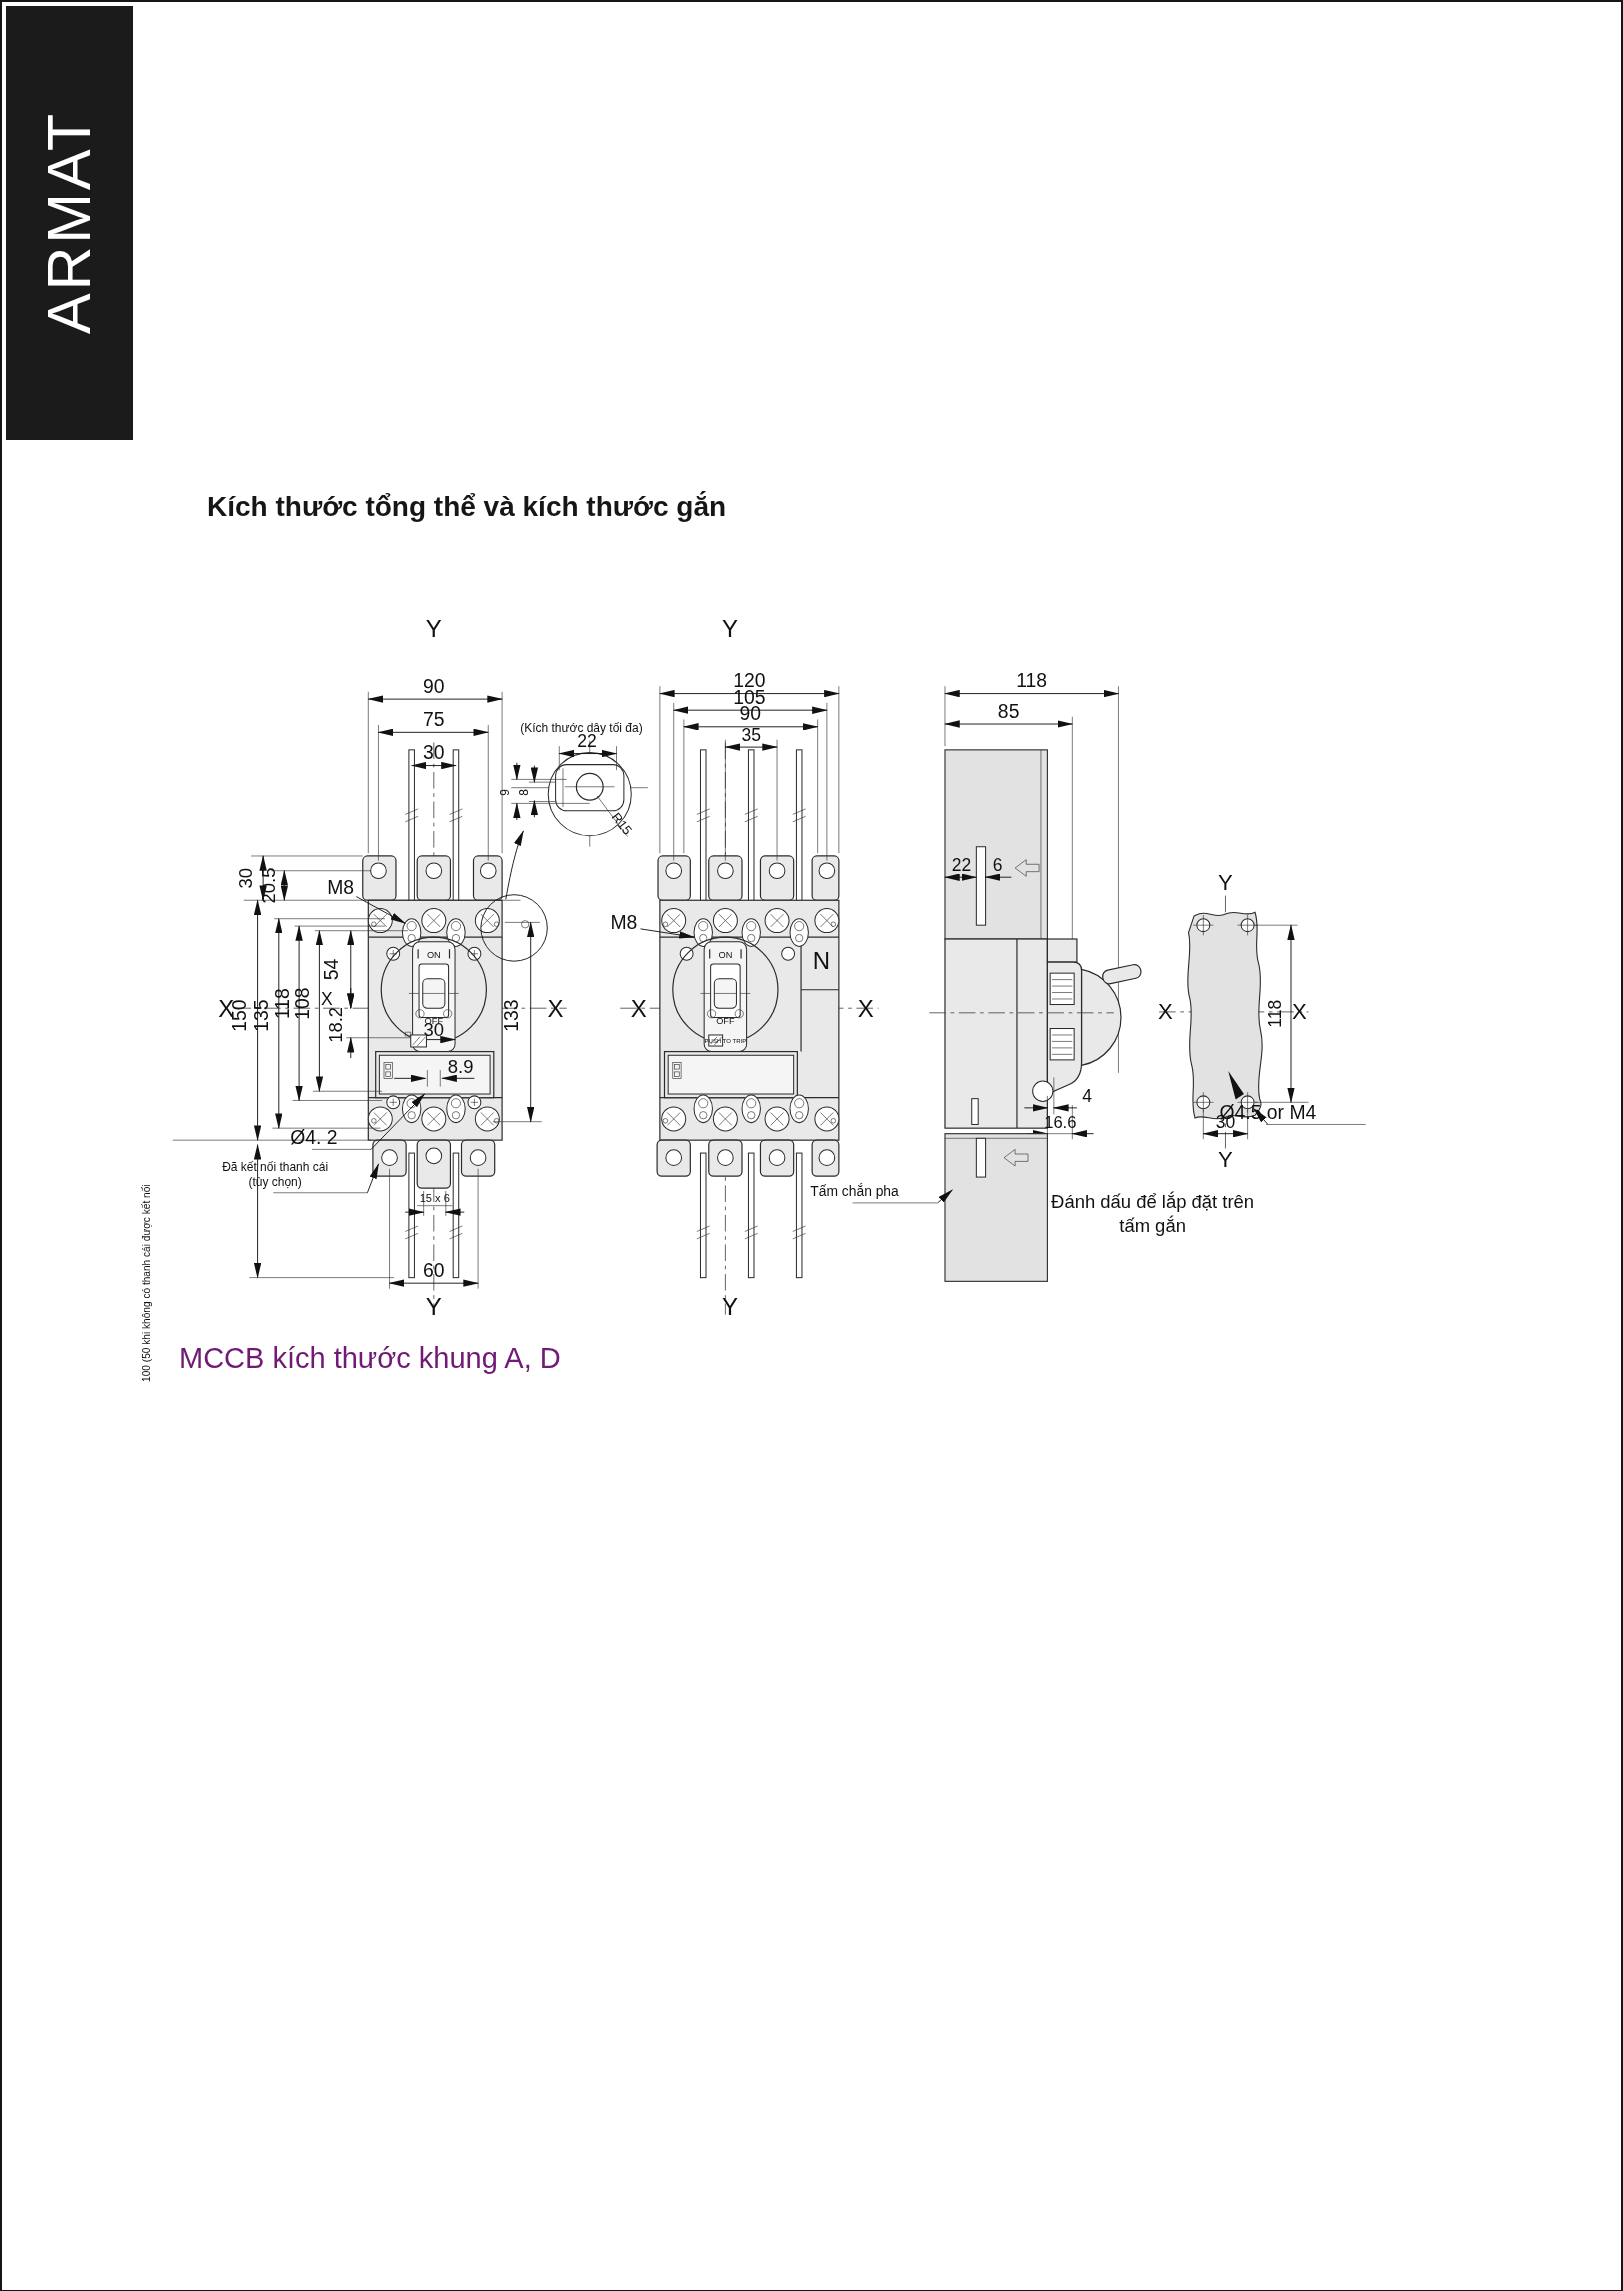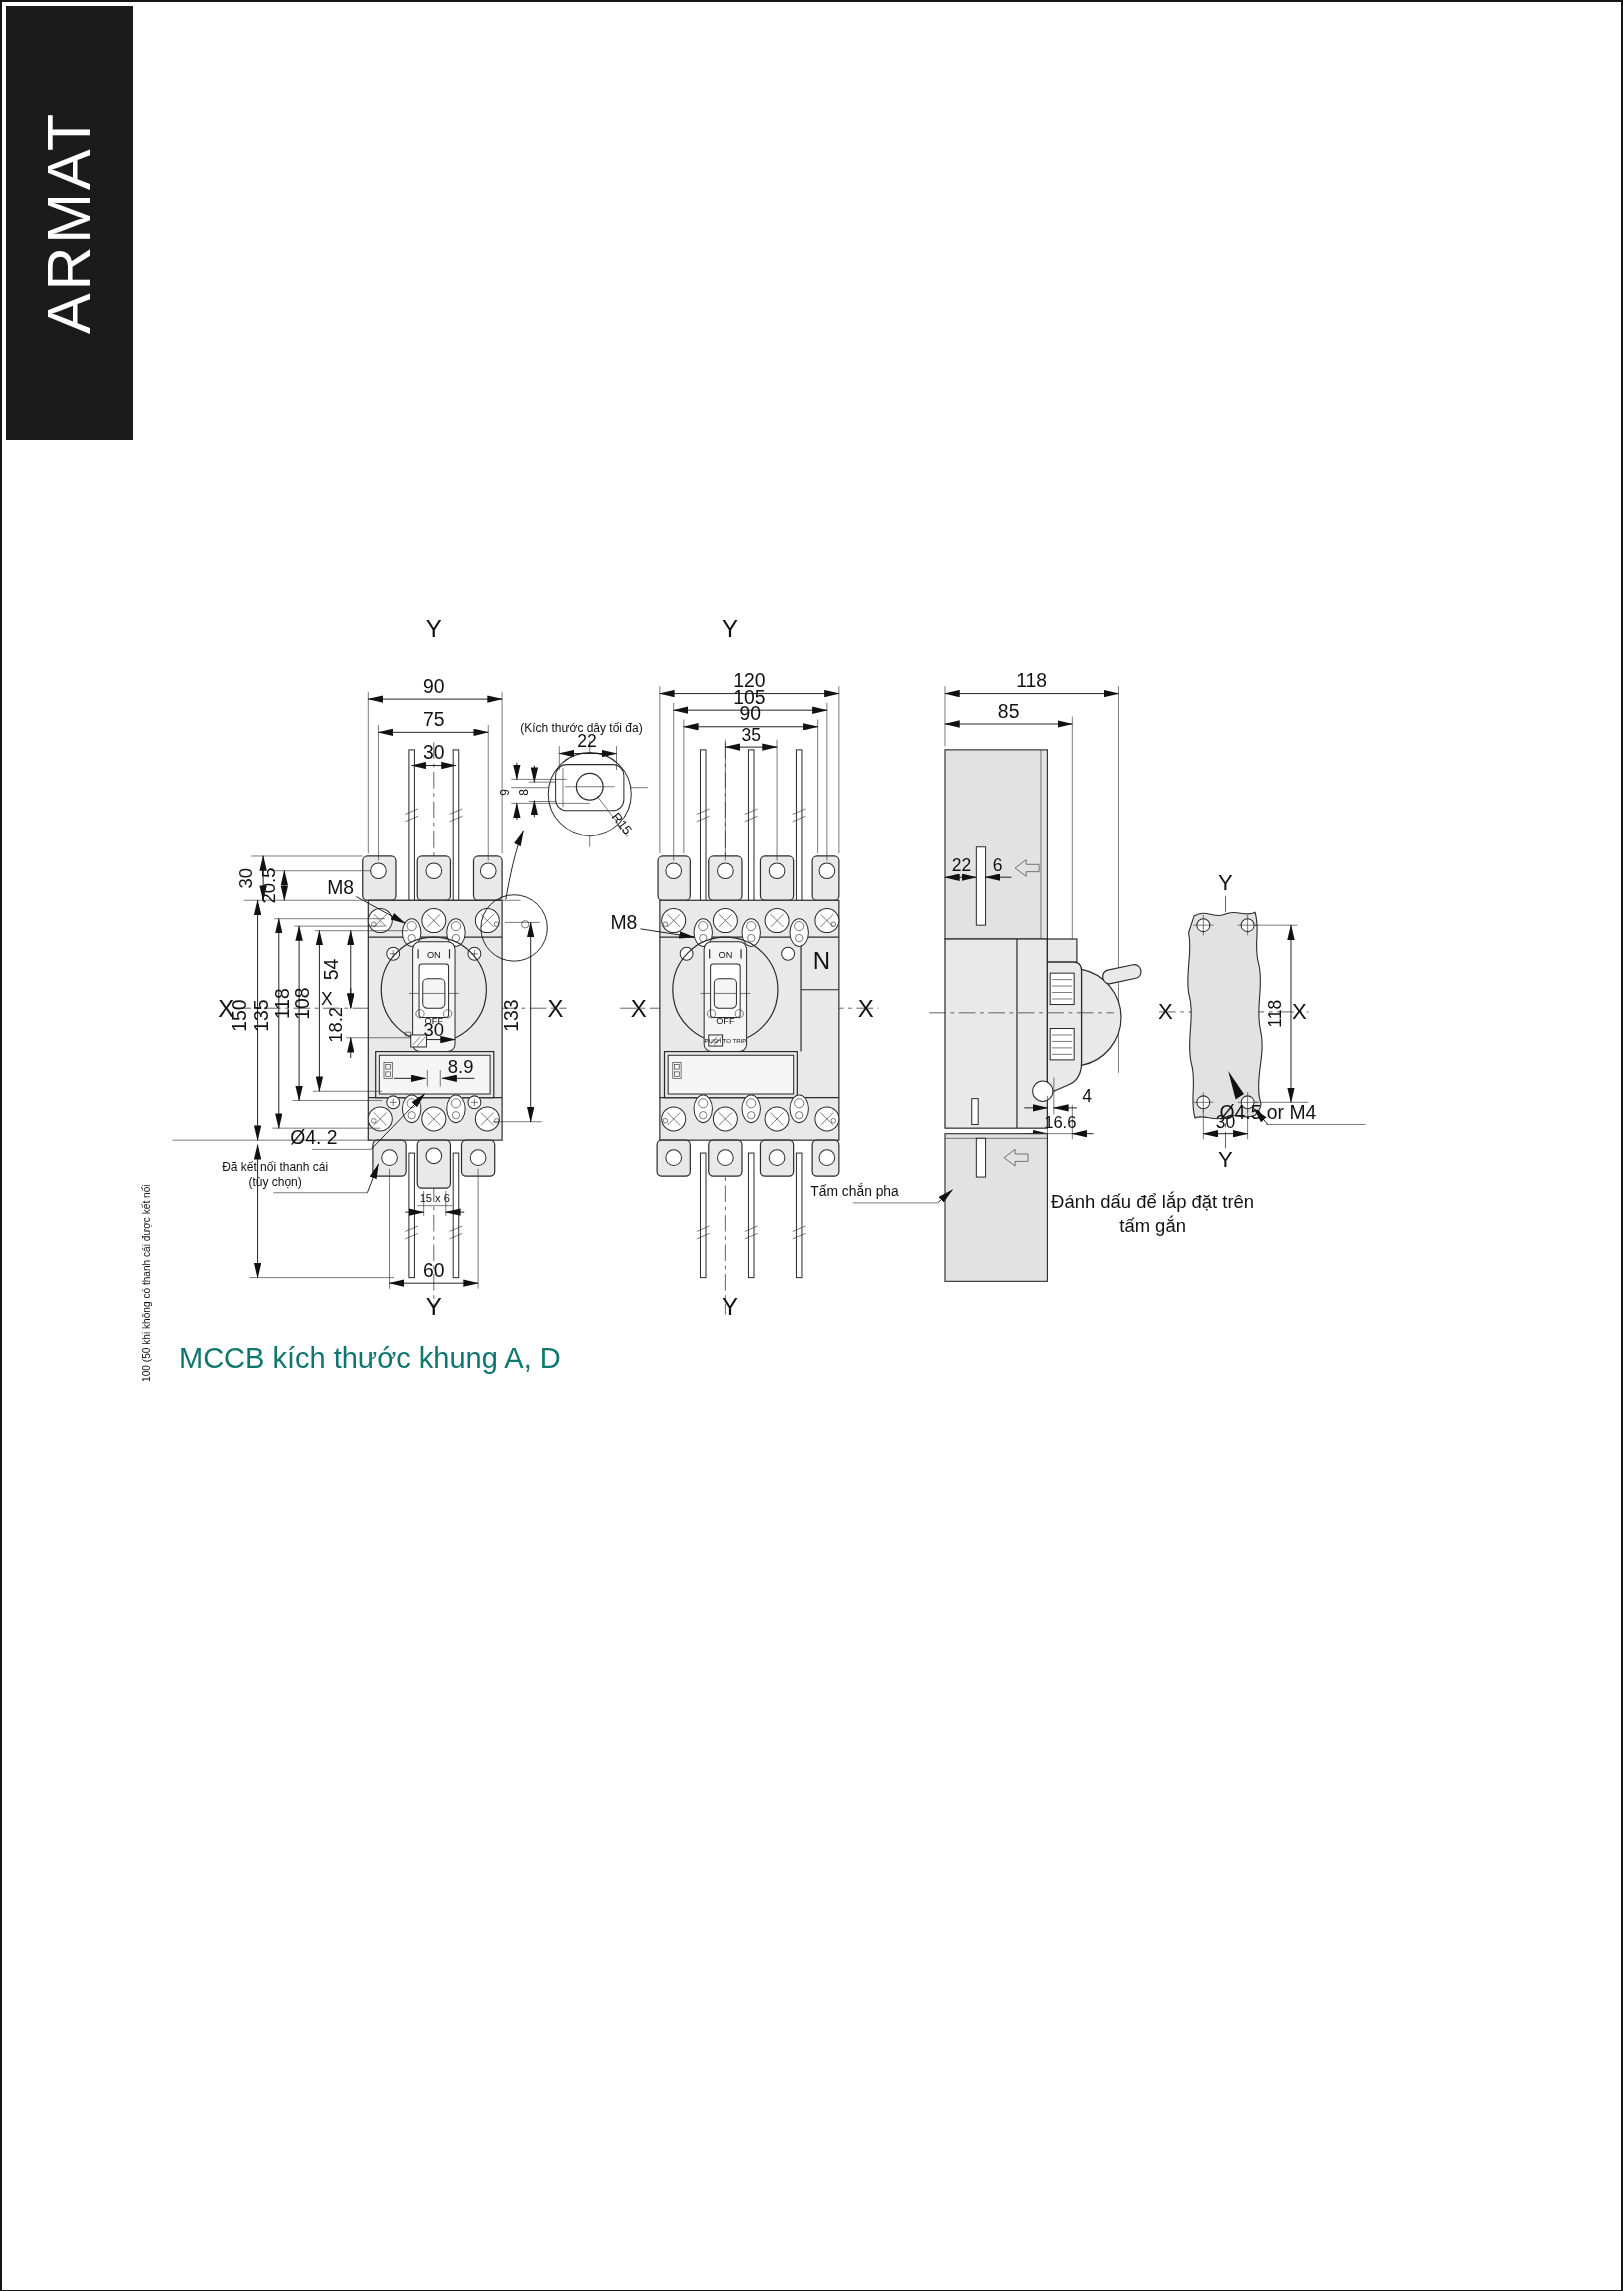--- a/index.html
+++ b/index.html
@@ -4,21 +4,21 @@
 <style>
   html,body{margin:0;padding:0;background:#888;}
   .page{position:relative;width:1623px;height:2292px;background:#fff;
         box-sizing:border-box;border:2.8px solid #161616;overflow:hidden;
         font-family:"Liberation Sans",sans-serif;}
   .banner{position:absolute;left:3.7px;top:3.7px;width:127px;height:434px;background:#1b1b1b;
           display:flex;align-items:center;justify-content:center;}
   .banner span{writing-mode:vertical-rl;transform:rotate(180deg);color:#fff;
           font-size:61px;letter-spacing:2.8px;font-family:"Liberation Sans",sans-serif;}
   .title{position:absolute;left:205px;top:489px;font-size:28px;font-weight:bold;color:#161616;}
-  .caption{position:absolute;left:177px;top:1340px;font-size:29px;color:#0f766e;}
+  .caption{position:absolute;left:177px;top:1340px;font-size:29px;color:#701a75;}
   svg{position:absolute;left:0;top:0;}
   svg text{font-family:"Liberation Sans",sans-serif;fill:#111;text-anchor:middle;}
   .s{stroke:#2b2b2b;stroke-width:1.3;fill:none}
   .sf{stroke:#2b2b2b;stroke-width:1.3;fill:#e9e9e9}
   .sg{stroke:#2b2b2b;stroke-width:1.2;fill:#e2e2e2}
   .w{stroke:#2b2b2b;stroke-width:1.1;fill:#fff}
   .wl{stroke:#2b2b2b;stroke-width:1.1;fill:#f5f5f5}
   .d{stroke:#111;stroke-width:1;fill:none}
   .t{stroke:#333;stroke-width:.7;fill:none}
   .cl{stroke:#444;stroke-width:.9;fill:none;stroke-dasharray:18 5 4 5}
@@ -28,20 +28,21 @@
 </style>
 </head>
 <body>
 
 <div class="page">
 
   <div class="banner">
     <span>ARMAT</span>
   </div>
 
+  <div class="title">Kích thước tổng thể và kích thước gắn</div>
   <div class="caption">MCCB kích thước khung A, D</div>
 
   <svg width="1623" height="2292" viewBox="0 0 1759 2483">
     <defs>
       <marker id="ar" markerUnits="userSpaceOnUse" markerWidth="17" markerHeight="8" refX="16" refY="4" orient="auto-start-reverse">
         <path d="M0,0 L17,4 L0,8 Z" fill="#111"></path>
       </marker>
     </defs>
 
     <g>

